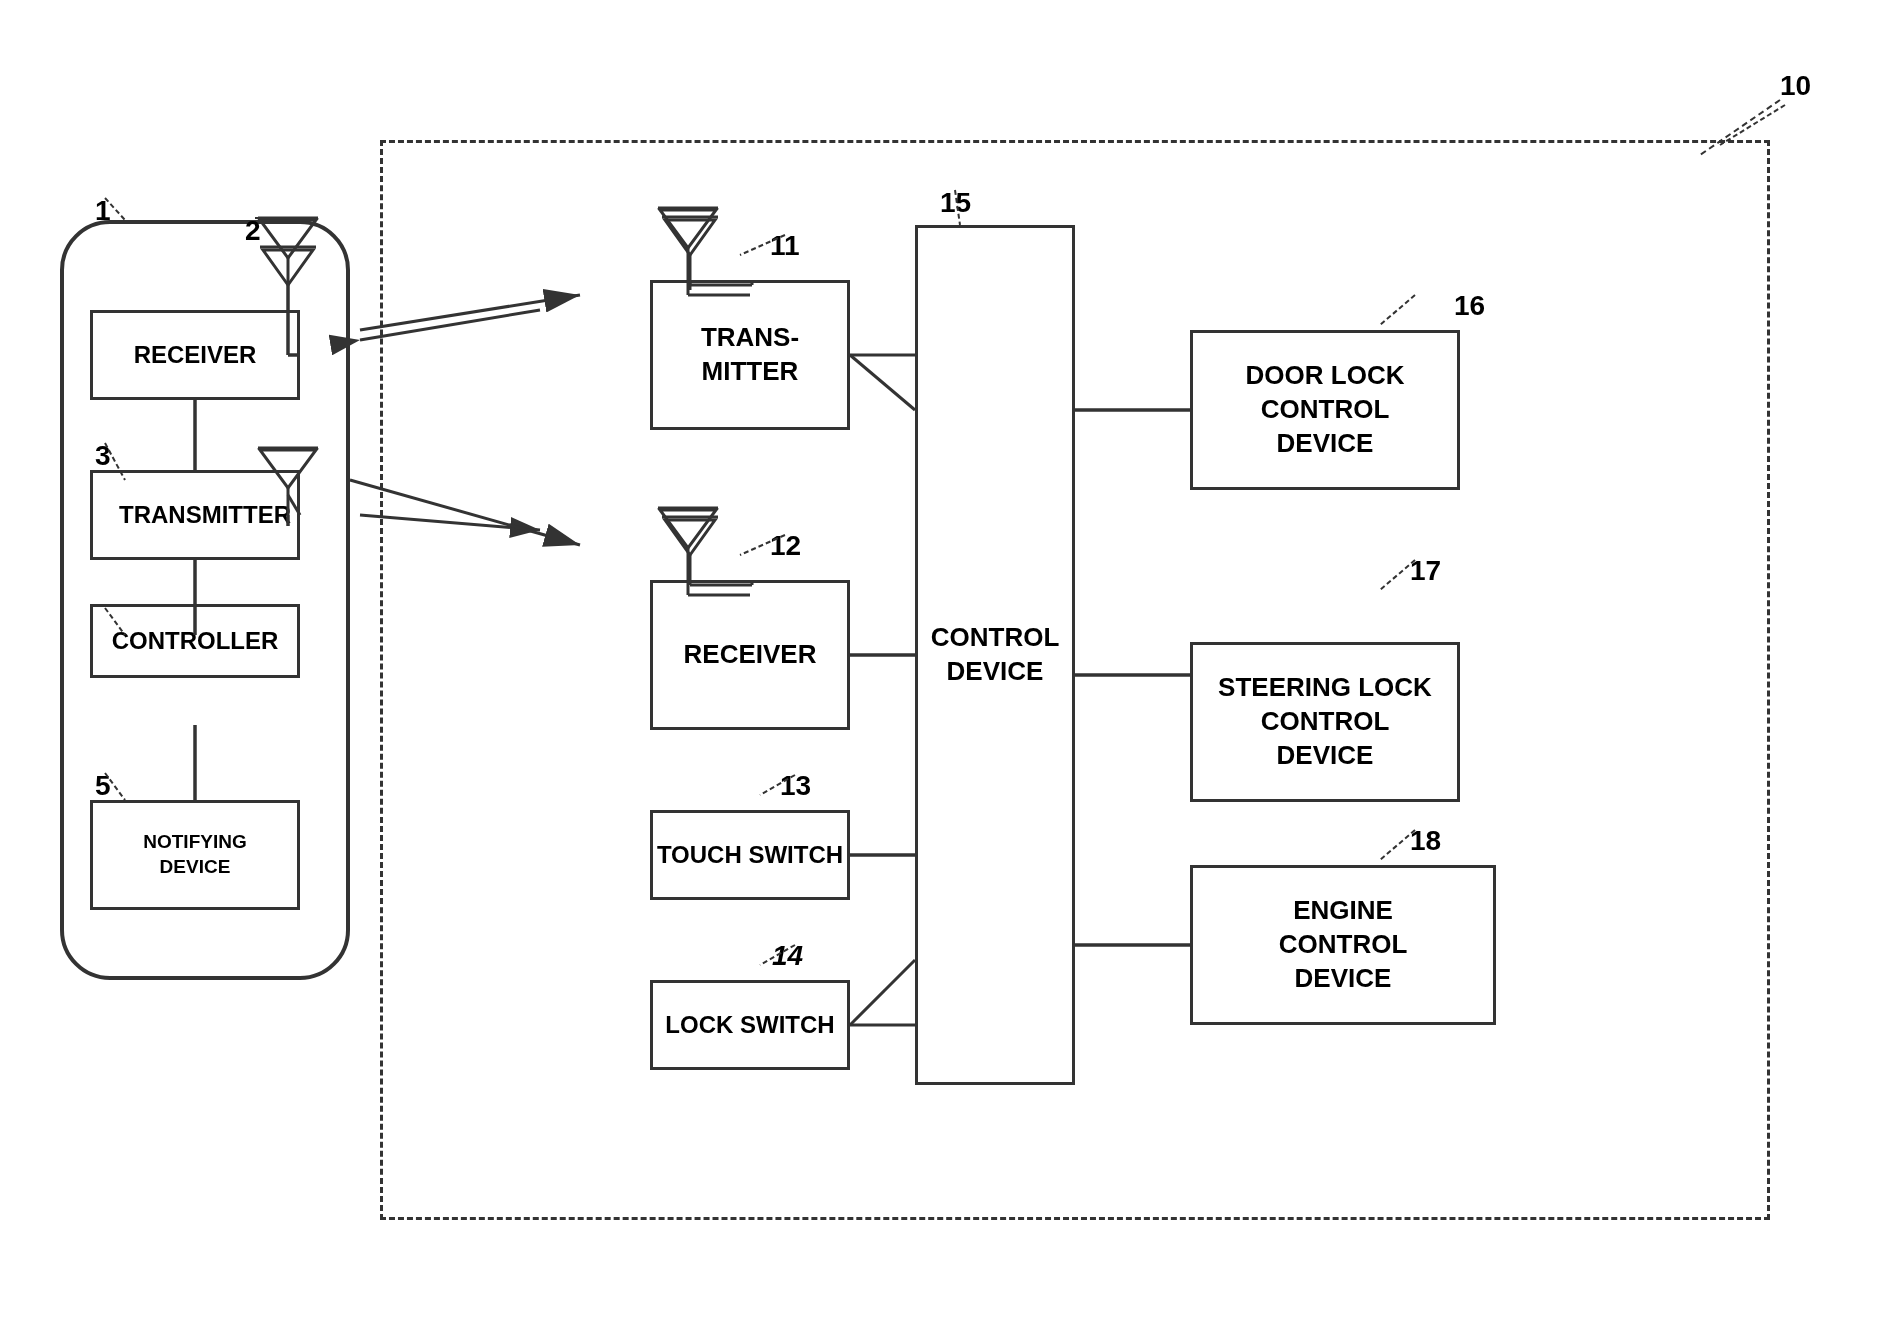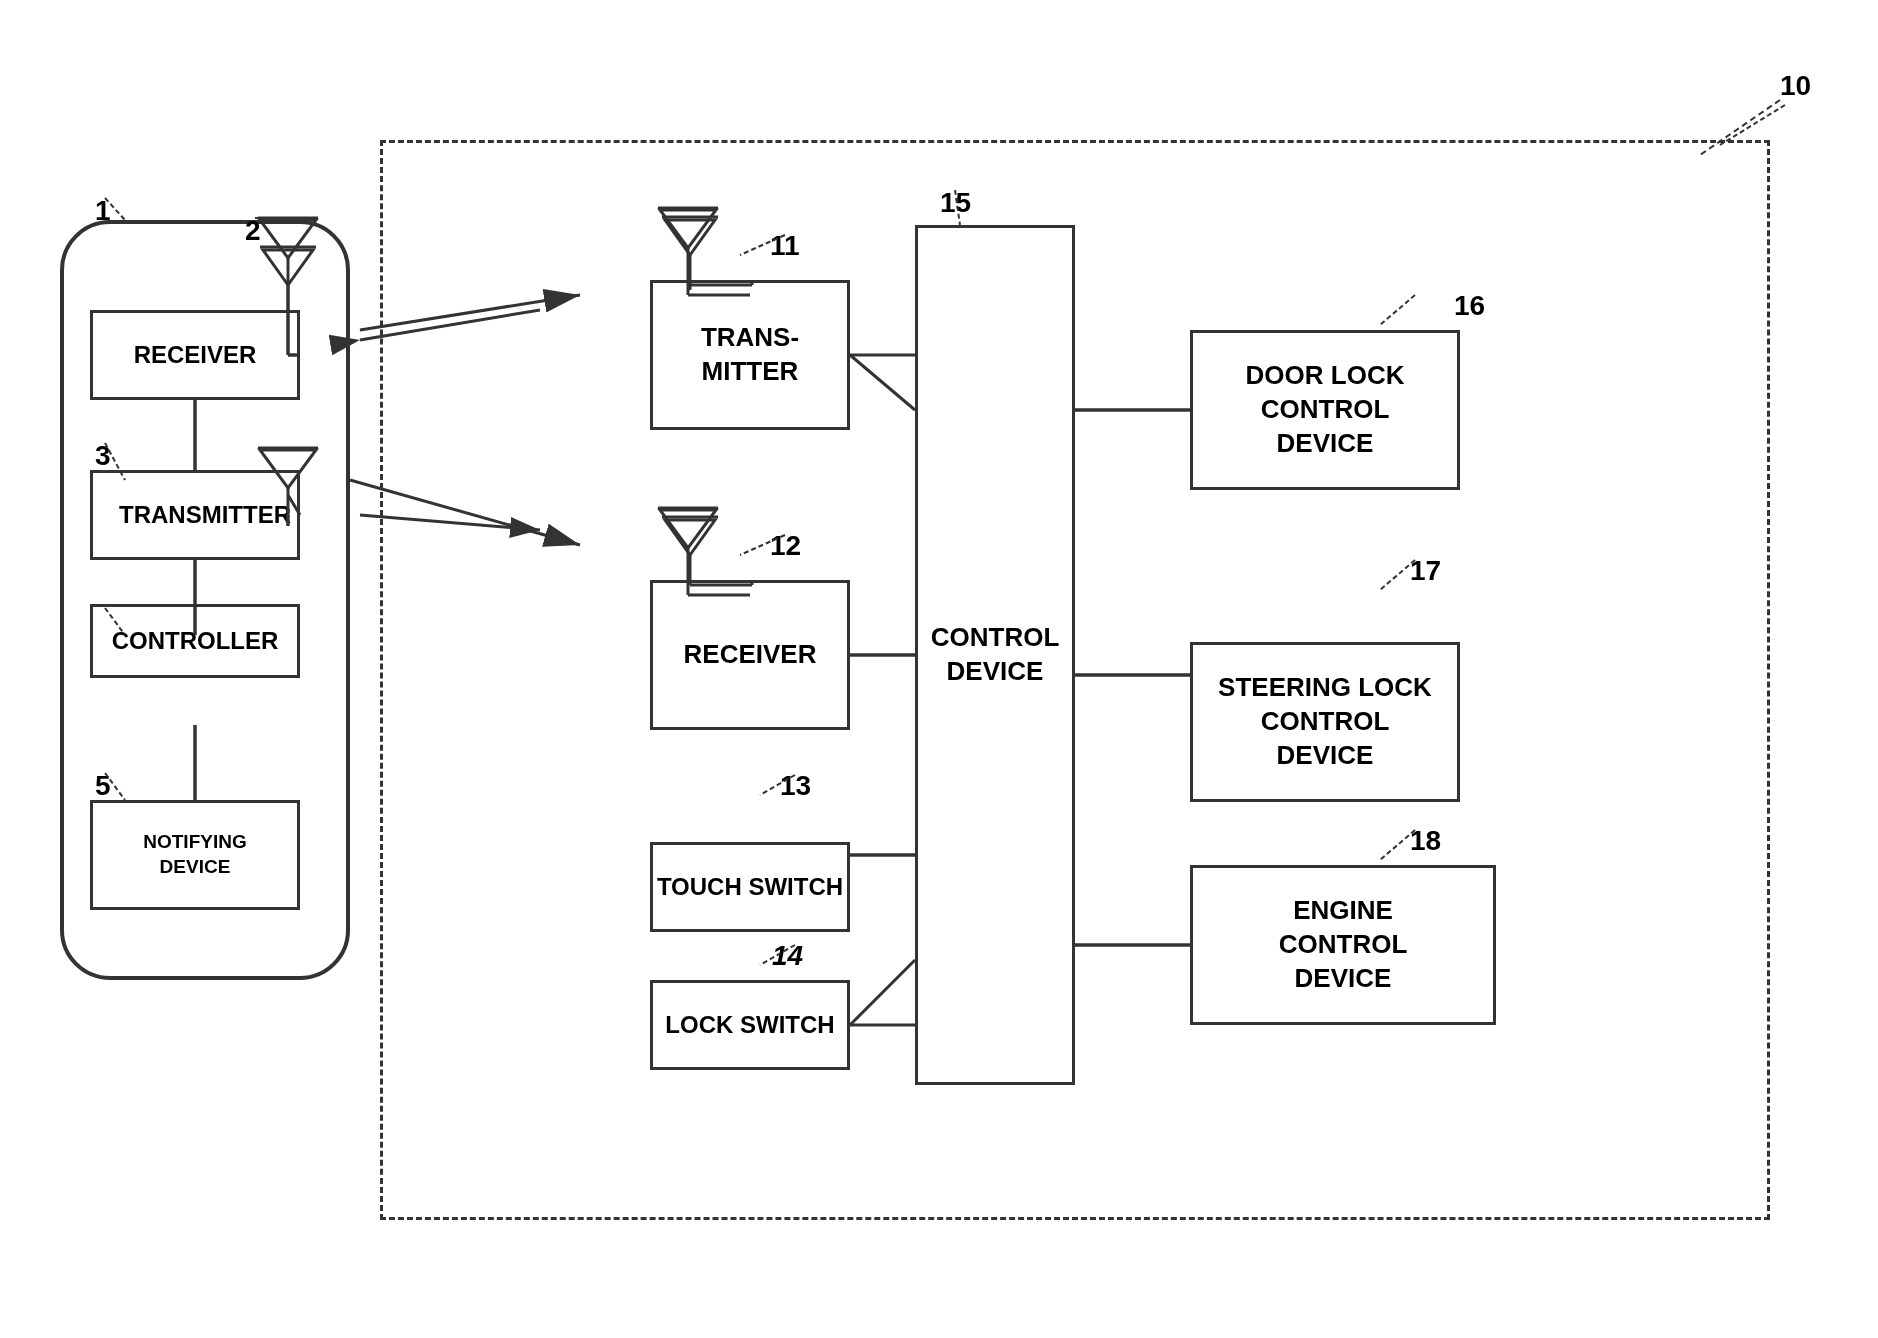--- a/index.html
+++ b/index.html
@@ -107,21 +107,21 @@
   <span class="ref-num" style="top:190px; left:730px;">11</span>
 
   <div class="block" style="top:240px; left:610px; width:200px; height:150px; font-size:26px;">TRANS-<br>MITTER</div>
 
   <span class="ref-num" style="top:490px; left:730px;text-align:center;">12</span>
 
   <div class="block" style="top:540px; left:610px; width:200px; height:150px; font-size:26px;">RECEIVER</div>
 
   <span class="ref-num" style="top:730px; left:740px;">13</span>
 
-  <div class="block" style="top:770px; left:610px; width:200px; height:90px; font-size:24px;margin-top:32px;">TOUCH SWITCH</div>
+  <div class="block" style="top:770px; left:610px; width:200px; height:90px; font-size:24px;">TOUCH SWITCH</div>
 
   <span class="ref-num" style="top:900px; left:732px;font-style:italic;">14</span>
 
   <div class="block" style="top:940px; left:610px; width:200px; height:90px; font-size:24px;">LOCK SWITCH</div>
 
   <span class="ref-num" style="top:132px; left:900px;margin-top:15px;">15</span>
 
   <div class="block" style="top:185px; left:875px; width:160px; height:860px; font-size:26px;">CONTROL<br>DEVICE</div>
 
   <span class="ref-num" style="top:250px; left:1414px;">16</span>

